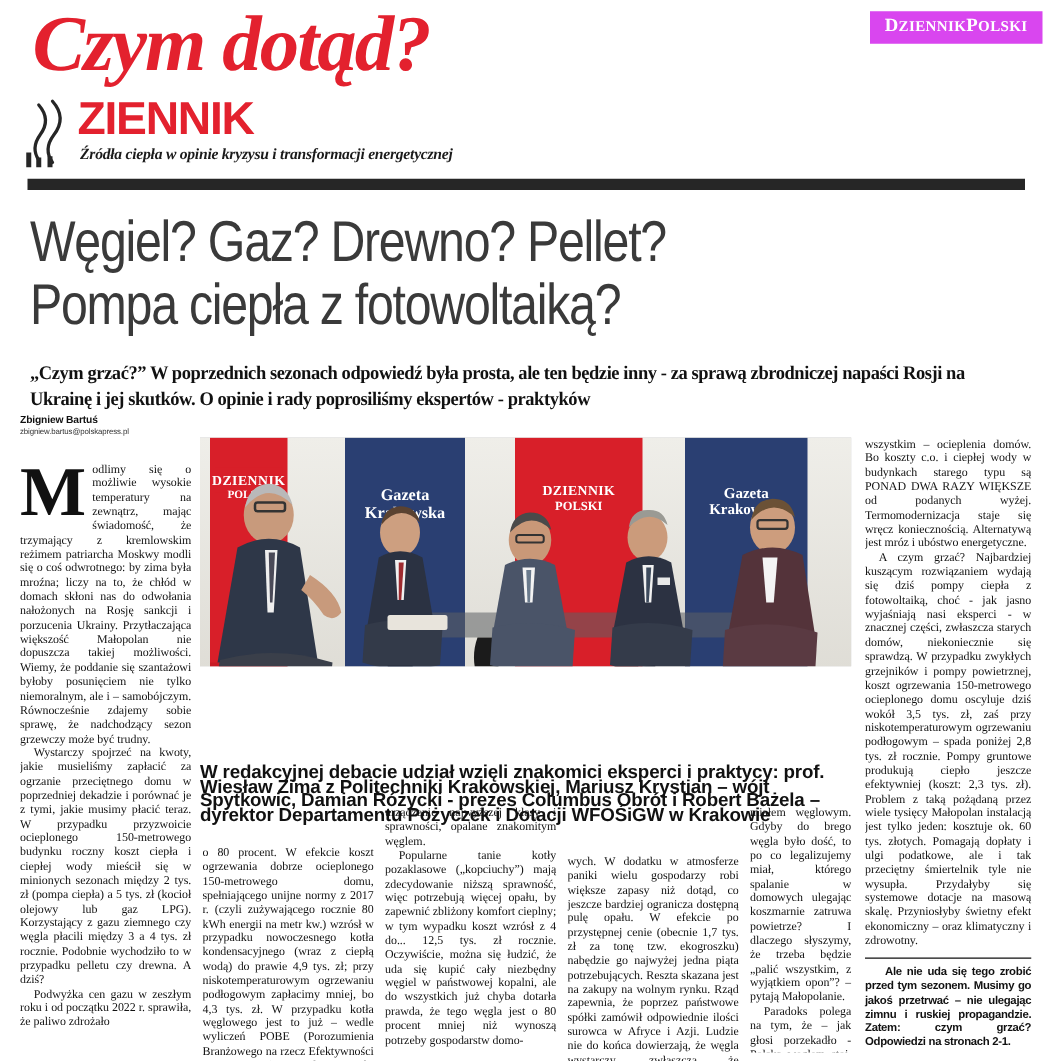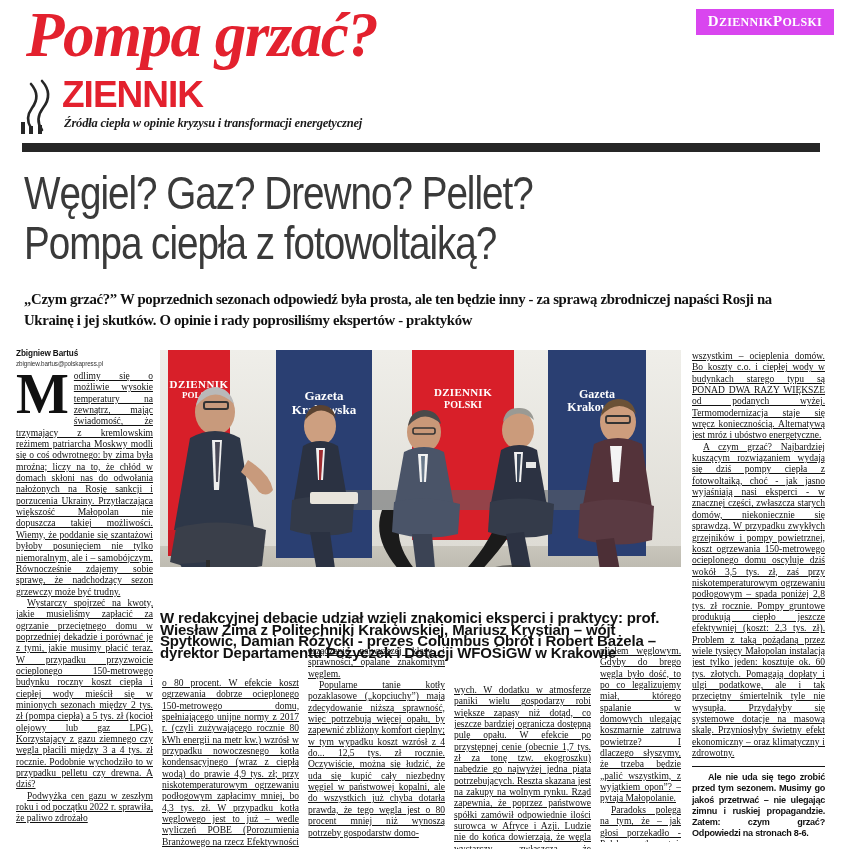--- a/index.html
+++ b/index.html
@@ -70,57 +70,56 @@
     font-family:"Liberation Serif", serif;
     font-weight:700;
     font-size:15.4px;line-height:21px;
     color:#111;
     letter-spacing:-0.35px;
     transform:scaleX(0.96);
     transform-origin:left top;
   }
 
   
-  .byline{position:absolute;left:16px;top:349px;width:135px;}
+  .byline{position:absolute;left:16px;top:331px;width:135px;}
   .byline-name{
     font-family:"Liberation Sans", sans-serif;
     font-weight:700;font-size:8.2px;color:#111;
     letter-spacing:-0.1px;
   }
   .byline-mail{
     font-family:"Liberation Sans", sans-serif;
     font-weight:400;font-size:6.3px;color:#333;
     margin-top:2px;letter-spacing:-0.1px;
   }
 
   
   .photo{
     position:absolute;left:160px;top:350px;
-    width:521px;height:217px;overflow:hidden;
+    width:521px;height:183px;overflow:hidden;
     background:#cfcfcf;
   }
   .photo svg{display:block;}
   .caption{
     position:absolute;left:160px;top:612px;width:521px;
     font-family:"Liberation Sans", sans-serif;
     font-weight:700;font-size:15px;line-height:11.6px;
     color:#111;letter-spacing:-0.15px;
   }
 
   
   .col{
     position:absolute;
     font-family:"Liberation Serif", serif;
     font-size:9.55px;line-height:11.35px;
     color:#111;
     text-align:justify;
     text-justify:inter-word;
     letter-spacing:-0.02px;
     hyphens:manual;
-    text-decoration:underline;
   }
   .col p{margin:0;text-indent:11px;}
   .col p.noind{text-indent:0;}
   .col1{left:16px;top:370px;width:137px;height:470px;overflow:hidden;}
   .col2{left:162px;top:677px;width:137px;height:197px;overflow:hidden;}
   .col3{left:308px;top:645px;width:137px;height:197px;overflow:hidden;}
   .col4{left:454px;top:645px;width:137px;height:197px;overflow:hidden;margin-top:39px;}
   .col5{left:600px;top:645px;width:81px;height:197px;overflow:hidden;}
   .col6{left:692px;top:350px;width:133px;height:420px;overflow:hidden;}
 
@@ -143,21 +142,21 @@
     position:absolute;left:692px;top:766px;width:133px;height:1px;background:#111;
   }
 </style>
 </head>
 <body>
 
 <div class="page">
 
   <div class="masthead">
 
-    <div class="kicker-title">Pompa grzać?</div>
+    <div class="kicker-title">Czym dotąd?</div>
 
     <div class="logo-box">
       <span>D</span><span class="sc">ZIENNIK</span><span>P</span><span class="sc">OLSKI</span>
     </div>
 
     <div class="debata-wrap">
       <svg class="smoke" viewBox="0 0 46 56">
         <path d="M13 6 C20 14, 20 22, 14 30 C9 37, 9 44, 13 50" stroke="#262626" stroke-width="2.6" fill="none" stroke-linecap="round"></path>
         <path d="M24 3 C32 12, 32 21, 25 30 C19 38, 19 45, 24 52" stroke="#262626" stroke-width="2.6" fill="none" stroke-linecap="round"></path>
         <rect x="3" y="44" width="4" height="12" fill="#262626"></rect>
@@ -316,16 +315,16 @@
     <p><span>Paradoks polega na tym, że – jak głosi porzekadło - Polska węglem stoi, a posiadacze instalacji węglowych znaleźli się dziś w relatywnie najgorszej sytuacji - mimo dopłat do paliwa (3 tys. zł). Wielu z nich skłania to do myślenia o zmianie systemu ogrzewania, a przede</span></p>
   </div>
 
   <div class="col col6">
     <p class="noind"><span>wszystkim – ocieplenia domów. Bo koszty c.o. i ciepłej wody w budynkach starego typu są PONAD DWA RAZY WIĘKSZE od podanych wyżej. Termomodernizacja staje się wręcz koniecznością. Alternatywą jest mróz i ubóstwo energetyczne.</span></p>
     <p><span>A czym grzać? Najbardziej kuszącym rozwiązaniem wydają się dziś pompy ciepła z fotowoltaiką, choć - jak jasno wyjaśniają nasi eksperci - w znacznej części, zwłaszcza starych domów, niekoniecznie się sprawdzą. W przypadku zwykłych grzejników i pompy powietrznej, koszt ogrzewania 150-metrowego ocieplonego domu oscyluje dziś wokół 3,5 tys. zł, zaś przy niskotemperaturowym ogrzewaniu podłogowym – spada poniżej 2,8 tys. zł rocznie. Pompy gruntowe produkują ciepło jeszcze efektywniej (koszt: 2,3 tys. zł). Problem z taką pożądaną przez wiele tysięcy Małopolan instalacją jest tylko jeden: kosztuje ok. 60 tys. złotych. Pomagają dopłaty i ulgi podatkowe, ale i tak przeciętny śmiertelnik tyle nie wysupła. Przydałyby się systemowe dotacje na masową skalę. Przyniosłyby świetny efekt ekonomiczny – oraz klimatyczny i zdrowotny.</span></p>
   </div>
 
   <div class="rule-thin"></div>
   <div class="boxed">
-    <p>Ale nie uda się tego zrobić przed tym sezonem. Musimy go jakoś przetrwać – nie ulegając zimnu i ruskiej propagandzie. Zatem: czym grzać? Odpowiedzi na stronach 8-6.</p>
+    <p>Ale nie uda się tego zrobić przed tym sezonem. Musimy go jakoś przetrwać – nie ulegając zimnu i ruskiej propagandzie. Zatem: czym grzać? Odpowiedzi na stronach 2-1.</p>
   </div>
 
 </div>
 
 </body></html>

